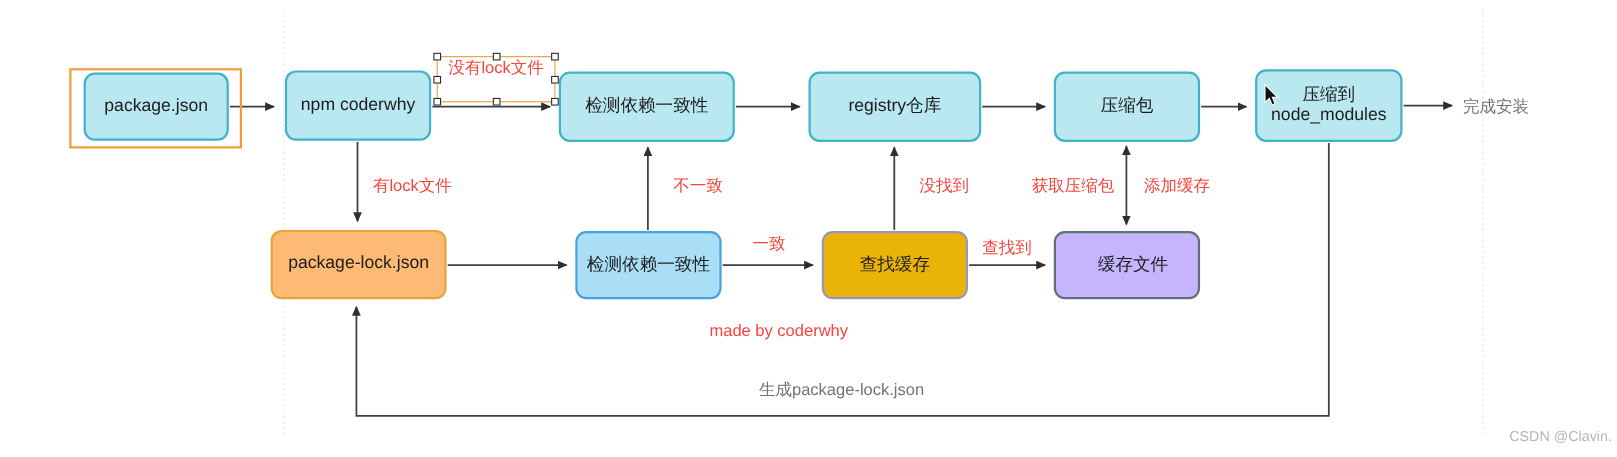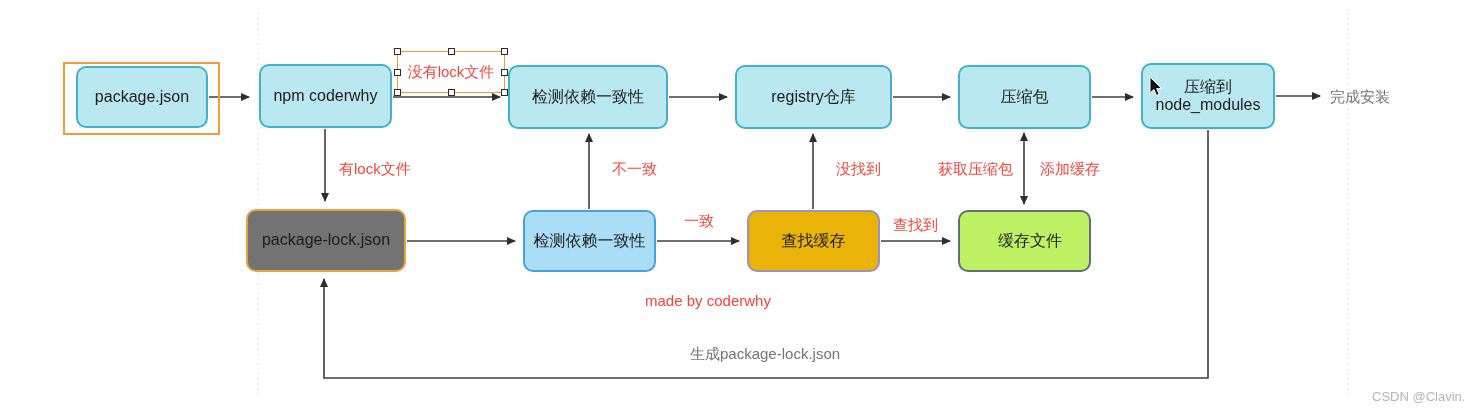--- a/index.html
+++ b/index.html
@@ -10,29 +10,29 @@
   svg.layer { position:absolute; left:0; top:0; }
   .pageline { stroke:#e4e4e4; stroke-width:1; stroke-dasharray:2 3; }
   .node {
     position:absolute; box-sizing:border-box; border-radius:10px;
     display:flex; flex-direction:column; align-items:center; justify-content:center;
     font-size:16px; color:#1c1c1c; text-align:center; line-height:1.15;
     border:2px solid transparent;
   }
   .cyan     { background:#b9e8f1; border-color:#41b2c8; }
   .bluebox  { background:#a9def6; border-color:#4aa0d8; }
-  .yellowbox{ background:#737373; border-color:#e8a33e; }
+  .yellowbox{ background:#fdba74; border-color:#e8a33e; }
   .lavender { background:#eab308; border-color:#9c94bc; }
-  .graybox  { background:#bef264; border-color:#5f707a;padding-left:11px; }
+  .graybox  { background:#c4b5fd; border-color:#5f707a;padding-left:11px; }
   .sel-rect {
     position:absolute; box-sizing:border-box; border:2.5px solid #f09c38;
   }
   .label-box {
     position:absolute; box-sizing:border-box; border:1.5px solid #f09c38;
-    display:flex; align-items:center; justify-content:center;
+    display:flex; align-items:flex-start; justify-content:center;
     font-size:15px; color:#f5443b; white-space:nowrap;
   }
   .handle {
     position:absolute; width:7px; height:7px; box-sizing:border-box;
     background:#ffffff; border:1.5px solid #2b2b2b;
   }
   .red-label {
     position:absolute; color:#f5443b; font-size:15px; white-space:nowrap;
   }
   .black-label {

